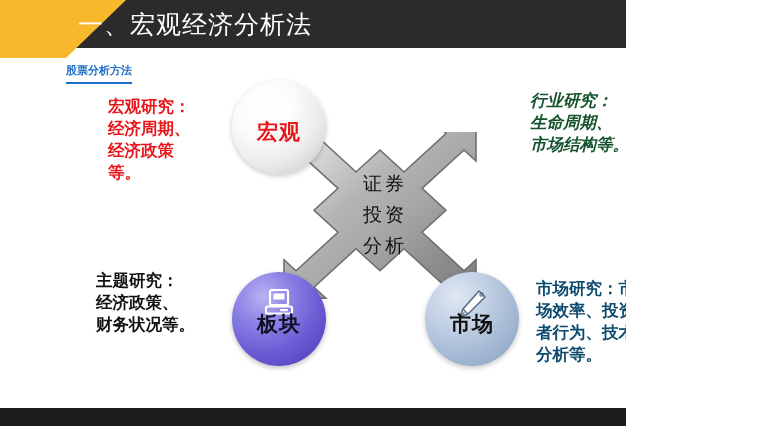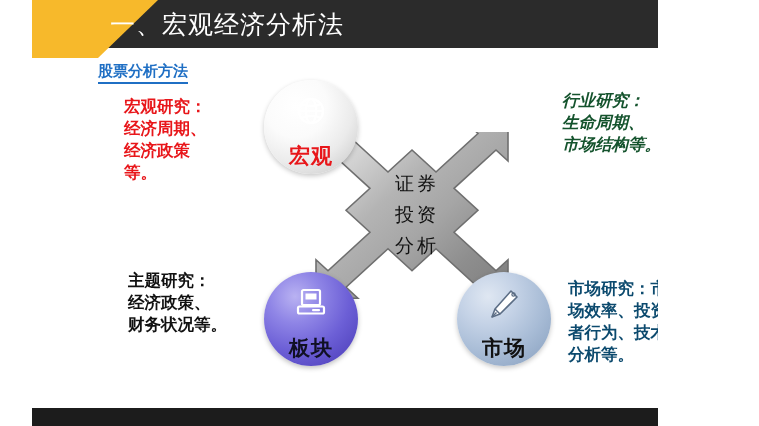--- a/index.html
+++ b/index.html
@@ -9,21 +9,20 @@
   }
   body {
     font-family: "DejaVu Sans", "Liberation Sans", sans-serif;
   }
   #slide {
     position: relative;
     width: 626px;
     height: 426px;
     background: #ffffff;
     overflow: hidden;
-    margin-left: 32px;
   }
 
   
   .header-bar {
     position: absolute;
     left: 0;
     top: 0;
     width: 759px;
     height: 48px;
     background: #2b2b2b;
@@ -51,39 +50,39 @@
     font-family: "DejaVu Sans", "Liberation Sans", sans-serif;
     z-index: 4;
     white-space: nowrap;
   }
 
   
   .subtitle {
     position: absolute;
     left: 66px;
     top: 61px;
-    font-size: 15px;
+    font-size: 11px;
     font-weight: bold;
     color: #1f6fc4;
     border-bottom: 2px solid #1f6fc4;
     padding-bottom: 1px;
     line-height: 20px;
     white-space: nowrap;
   }
 
   
   .note {
     position: absolute;
     font-size: 16.5px;
     line-height: 22px;
     font-weight: bold;
     white-space: pre-line;
   }
   .note-macro {
-    left: 92px;
+    left: 108px;
     top: 96px;
     color: #e8161a;
     width: 120px;
   }
   .note-industry {
     left: 530px;
     top: 90px;
     color: #14532d;
     width: 190px;
     font-style: italic;
@@ -132,21 +131,21 @@
     position: absolute;
     width: 94px;
     height: 94px;
     border-radius: 50%;
     z-index: 5;
   }
   .sphere .sphere-text {
     position: absolute;
     left: 0;
     right: 0;
-    bottom: 4px;
+    bottom: 28px;
     text-align: center;
     font-size: 21px;
     font-weight: bold;
     letter-spacing: 1px;
     font-family: "DejaVu Sans", "Liberation Sans", sans-serif;
   }
   .sphere .sphere-icon {
     position: absolute;
     left: 0;
     right: 0;

